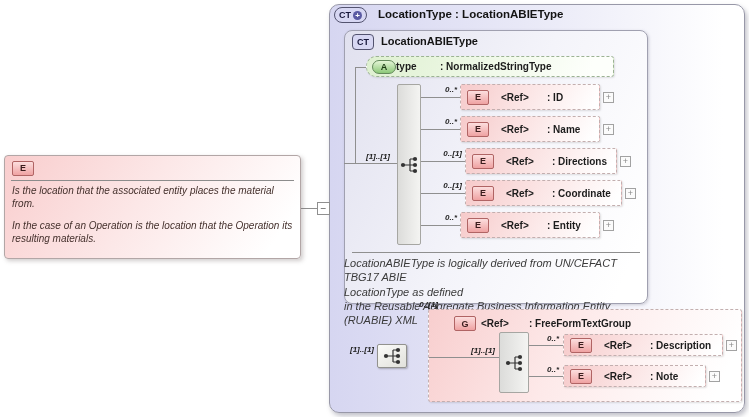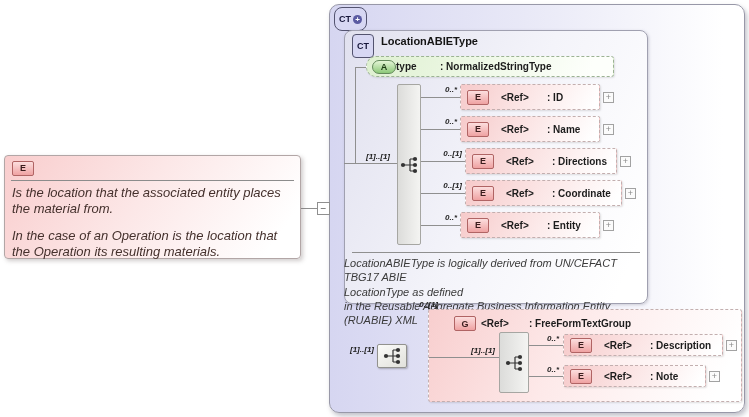--- a/index.html
+++ b/index.html
@@ -9,21 +9,21 @@
   .hl, .vl { position:absolute; background:#8f8f8f; }
   .hl { height:1px; } .vl { width:1px; }
 
   
   .badge { display:inline-flex; align-items:center; justify-content:center;
            font-weight:bold; box-sizing:border-box; }
   .badge.e { width:22px; height:15px; font-size:9px; color:#3a1d1d;
              background:linear-gradient(#fcdede,#efa2a2); border:1px solid #b06464; border-radius:2px; }
   .badge.a { width:24px; height:14px; font-size:9px; color:#1c3a14;
              background:linear-gradient(#e4f5d6,#8cc878); border:1px solid #648a5c; border-radius:7px; }
-  .badge.ct { height:24px; padding:0 4px; font-size:9px; color:#16163a;
+  .badge.ct { height:16px; padding:0 4px; font-size:9px; color:#16163a;
               background:#d7d7f3; border:1px solid #53536f; border-radius:4px; }
   .badge.ctplus { border-radius:8px; gap:2px; }
   .plusdot { width:9px; height:9px; border-radius:50%; background:#5a5aa2; color:#ffffff;
              font-size:8px; line-height:9px; text-align:center; font-weight:bold; }
 
   
   .ebox { position:absolute; box-sizing:border-box; height:26px;
           border:1px dashed #c3afaf; border-radius:2px;
           background:linear-gradient(120deg,#f6caca,#fbe4e4 45%,#ffffff 95%);
           display:flex; align-items:center; padding:0 6px;
@@ -50,21 +50,21 @@
 
   .title { font-weight:bold; font-size:11.5px; color:#141414; white-space:nowrap; }
 
   
   .leftbox { position:absolute; left:4px; top:155px; width:297px; height:104px; box-sizing:border-box;
              border:1px solid #b2a6a6; border-radius:4px;
              background:linear-gradient(125deg,#f9cdcd,#fce7e7 45%,#ffffff 90%);
              box-shadow:2px 2px 4px rgba(120,110,110,.35); }
   .leftbox .hdr { display:flex; align-items:center; gap:9px; height:24px; padding:0 7px; }
   .leftbox .sep { border-top:1px solid #8c8c8c; margin:0 6px; }
-  .leftbox .body { padding:4px 7px; font-style:italic; font-size:13px; color:#44302c; line-height:1.25; }
+  .leftbox .body { padding:4px 7px; font-style:italic; font-size:10px; color:#44302c; line-height:1.25; }
   .leftbox .body p { margin:0; }
   .leftbox .body p.gap { margin-bottom:10px; }
 
   .collapse { position:absolute; left:317px; top:202px; width:13px; height:13px; box-sizing:border-box;
               border:1px solid #8f8f8f; background:#ffffff; color:#555555;
               font-size:10px; line-height:11px; text-align:center; }
 
   
   .outer { position:absolute; left:329px; top:4px; width:416px; height:409px; box-sizing:border-box;
            border:1px solid #9898a8; border-radius:10px;
@@ -104,20 +104,21 @@
   <div class="hl" style="left:301px; top:208px; width:43px;"></div>
   <div class="vl" style="left:336px; top:208px; height:148px;"></div>
   <div class="hl" style="left:336px; top:356px; width:41px;"></div>
   <div class="hl" style="left:407px; top:356px; width:21px;"></div>
 
   <div class="outer"></div>
   <div class="badge ct ctplus" style="position:absolute; left:334px; top:7px;">
     <span>CT</span>
     <span class="plusdot">+</span>
   </div>
+  <div class="title" style="position:absolute; left:378px; top:8px;">LocationType : LocationABIEType</div>
 
   <div class="inner"></div>
   <div class="badge ct" style="position:absolute; left:352px; top:34px;">CT</div>
   <div class="title" style="position:absolute; left:381px; top:35px; font-size:11px;">LocationABIEType</div>
 
   <div class="vl" style="left:355px; top:67px; height:96px;"></div>
   <div class="hl" style="left:355px; top:67px; width:11px;"></div>
   <div class="hl" style="left:344px; top:163px; width:53px;"></div>
 
   <div class="attrbox">

